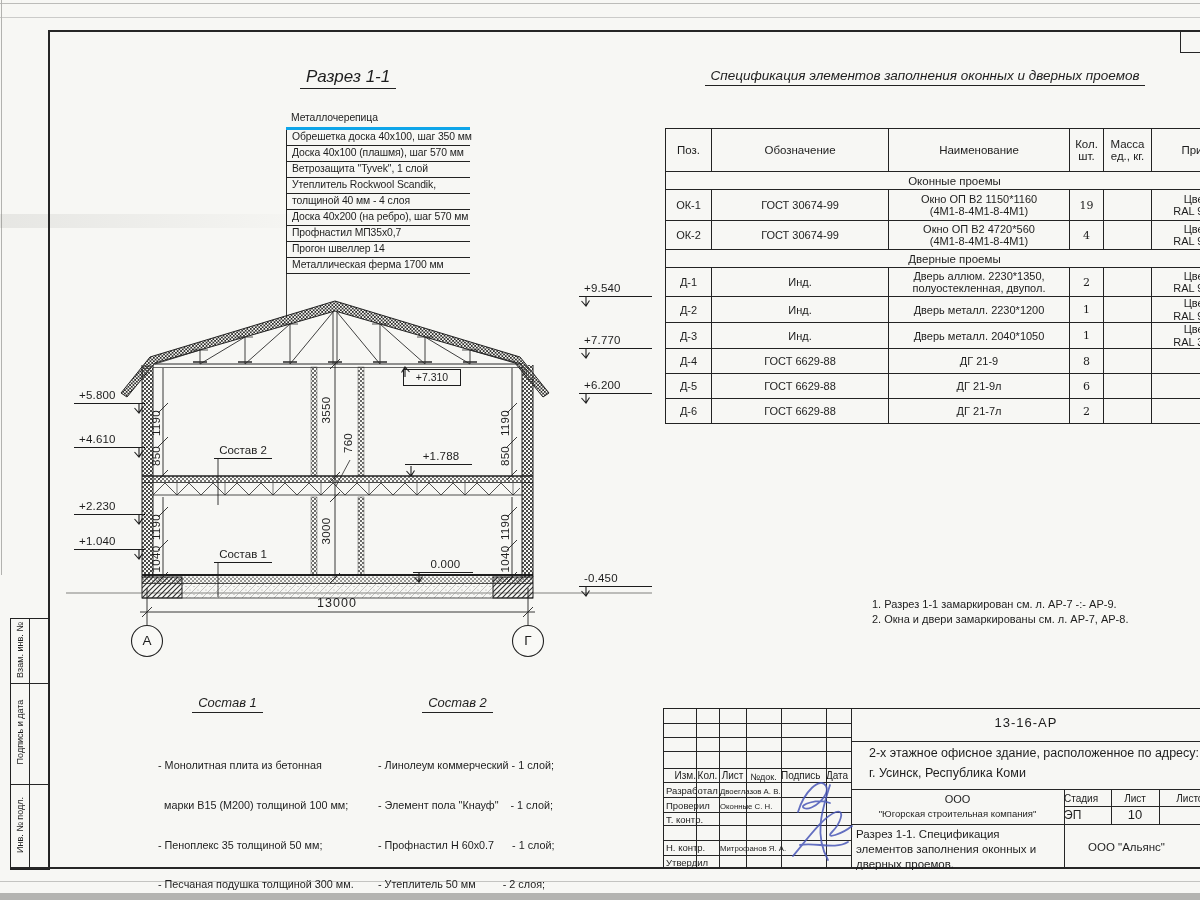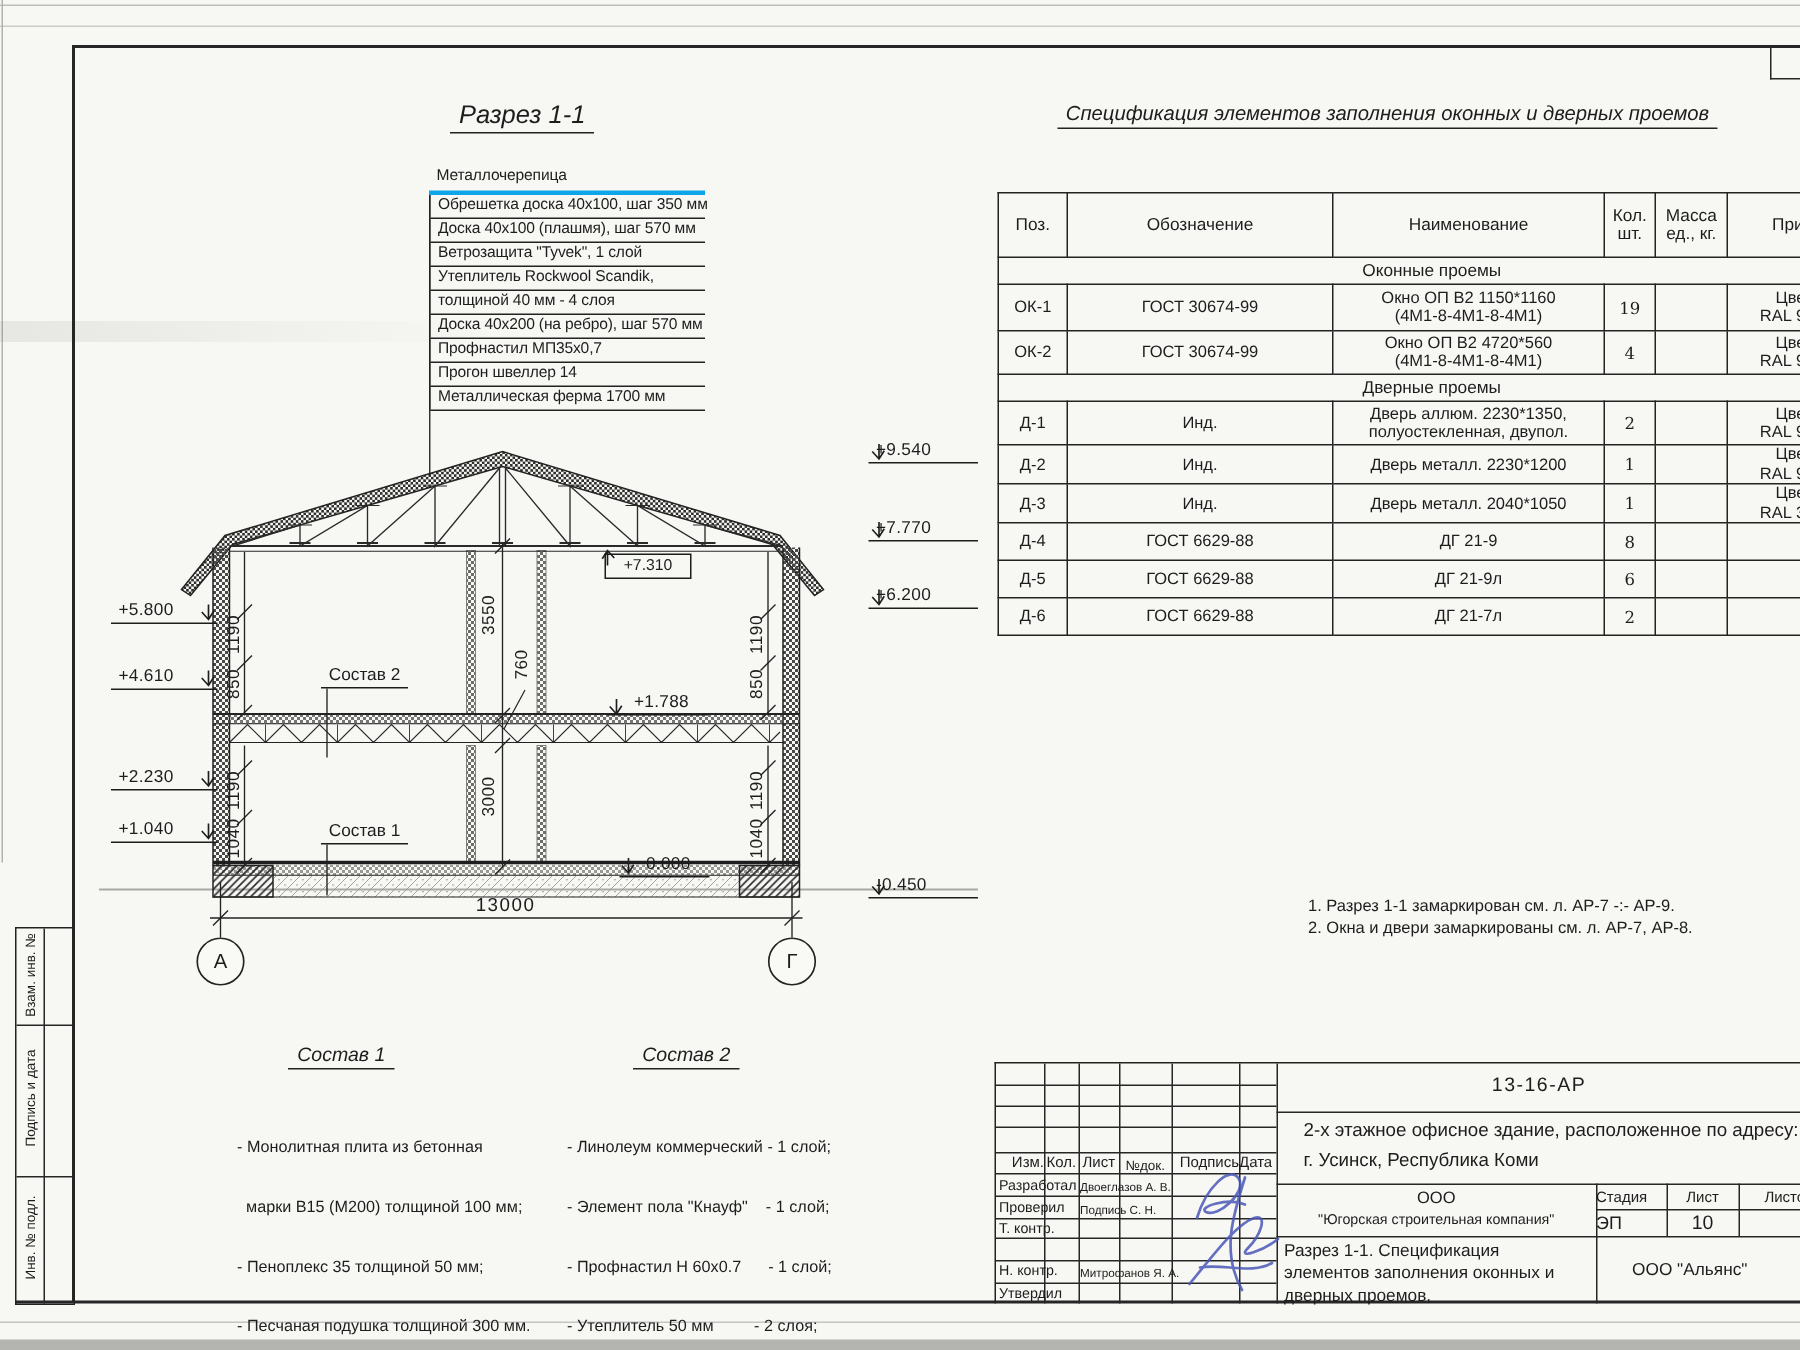--- a/index.html
+++ b/index.html
@@ -15,21 +15,21 @@
   
   .h-title{font-style:italic;font-size:17px;}
   .h-title .u, .spec-title .u, .comp-title .u{border-bottom:1.4px solid #222;padding:0 6px 2px 6px;}
   .spec-title{font-style:italic;font-size:13.5px;text-align:center;}
   .comp-title{font-style:italic;font-size:13px;text-align:center;}
   
   .callout{width:184px;font-size:10.4px;letter-spacing:-.1px;}
   .callout .row{border-bottom:1px solid #222;height:15px;line-height:14px;padding-left:5px;white-space:nowrap;}
   .callout .row.first{height:17px;line-height:16px;border-bottom:3px solid #0ea5e9;}
   
-  .emark{height:14px;border-bottom:1.1px solid #1c1c1c;font-size:11.5px;line-height:13px;padding-left:5px;letter-spacing:.2px;margin-top:12px;}
+  .emark{height:14px;border-bottom:1.1px solid #1c1c1c;font-size:11.5px;line-height:13px;padding-left:5px;letter-spacing:.2px;}
   .ebox{border:1px solid #1c1c1c;font-size:10.5px;text-align:center;line-height:14px;}
   .vdim{width:40px;text-align:center;font-size:11.5px;transform:rotate(-90deg);white-space:nowrap;letter-spacing:.3px;}
   .dimtxt{font-size:12.5px;text-align:center;letter-spacing:1px;}
   .axis{width:30px;text-align:center;font-size:13.5px;}
   .leadlabel{height:14px;border-bottom:1.1px solid #1c1c1c;font-size:11.5px;text-align:center;line-height:13px;}
   
   .spec-wrap{left:665px;top:128px;}
   table.spec{border-collapse:collapse;table-layout:fixed;width:578px;}
   table.spec td,table.spec th{border:1px solid #232323;font-weight:normal;font-size:11px;
       text-align:center;vertical-align:middle;padding:0 2px;overflow:hidden;}
@@ -399,31 +399,31 @@
 
   <div class="hl" style="left:187px;top:32px;width:375px"></div>
   <div class="hl" style="left:187px;top:80px;width:375px"></div>
   <div class="hl" style="left:400px;top:97px;width:162px"></div>
   <div class="hl" style="left:187px;top:115px;width:375px"></div>
 
   <div class="tbt" style="left:0;top:61px;width:32px;text-align:right">Изм.</div>
   <div class="tbt" style="left:32px;top:61px;width:23px;text-align:center">Кол.</div>
   <div class="tbt" style="left:55px;top:61px;width:27px;text-align:center">Лист</div>
   <div class="tbt" style="left:82px;top:62px;width:35px;text-align:center;font-size:9px">№док.</div>
-  <div class="tbt" style="left:117px;top:61px;width:45px;text-align:right">Подпись</div>
+  <div class="tbt" style="left:117px;top:61px;width:45px;text-align:left">Подпись</div>
   <div class="tbt" style="left:162px;top:61px;width:25px;">Дата</div>
 
   <div class="tbt" style="left:2px;top:76px;font-size:9.5px">Разработал</div>
   <div class="tbt" style="left:2px;top:91px;font-size:9.5px">Проверил</div>
   <div class="tbt" style="left:2px;top:105px;font-size:9.5px">Т. контр.</div>
   <div class="tbt" style="left:2px;top:133px;font-size:9.5px">Н. контр.</div>
   <div class="tbt" style="left:2px;top:148px;font-size:9.5px">Утвердил</div>
 
   <div class="tbt" style="left:56px;top:77px;width:60px;font-size:7.8px">Двоеглазов А. В.</div>
-  <div class="tbt" style="left:56px;top:92px;width:60px;font-size:7.8px">Подпись С. Н.</div>
+  <div class="tbt" style="left:56px;top:92px;width:60px;font-size:7.8px">Оконные С. Н.</div>
   <div class="tbt" style="left:56px;top:134px;width:60px;font-size:7.8px">Митрофанов Я. А.</div>
 
   <div class="tbt" style="left:187px;top:8px;width:350px;text-align:center;font-size:13px;letter-spacing:1px">13-16-АР</div>
   <div class="tbt" style="left:205px;top:38px;font-size:12.5px">2-х этажное офисное здание, расположенное по адресу:</div>
   <div class="tbt" style="left:205px;top:58px;font-size:12.5px">г. Усинск, Республика Коми</div>
   <div class="tbt" style="left:187px;top:84px;width:213px;text-align:center;font-size:11px">ООО</div>
   <div class="tbt" style="left:187px;top:99px;width:213px;text-align:center;font-size:9.5px">"Югорская строительная компания"</div>
   <div class="tbt" style="left:400px;top:84px;width:47px;text-align:left">Стадия</div>
   <div class="tbt" style="left:447px;top:84px;width:48px;text-align:center">Лист</div>
   <div class="tbt" style="left:495px;top:84px;width:67px;text-align:center">Листов</div>

